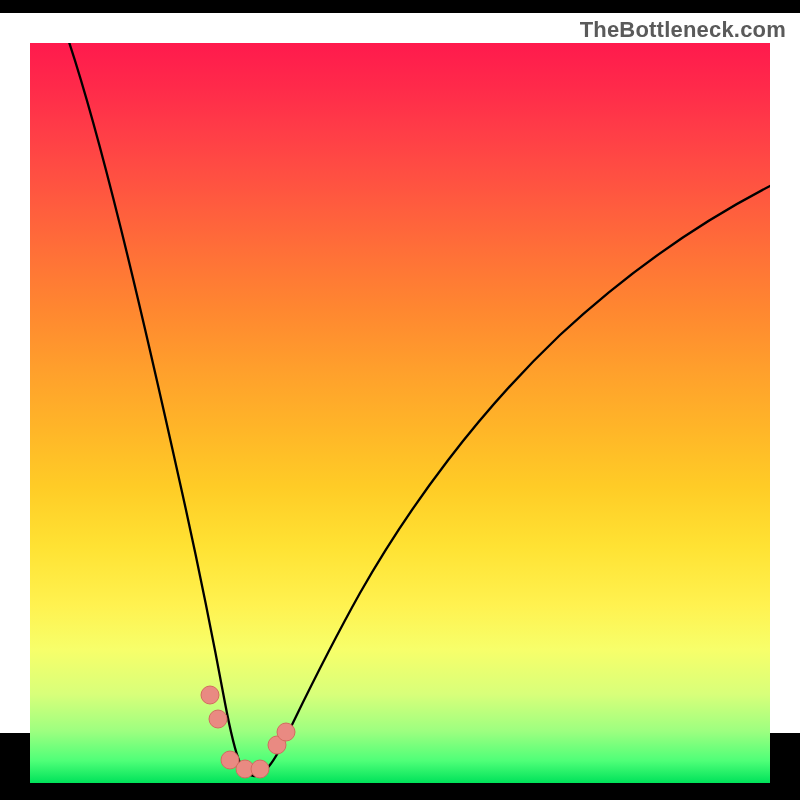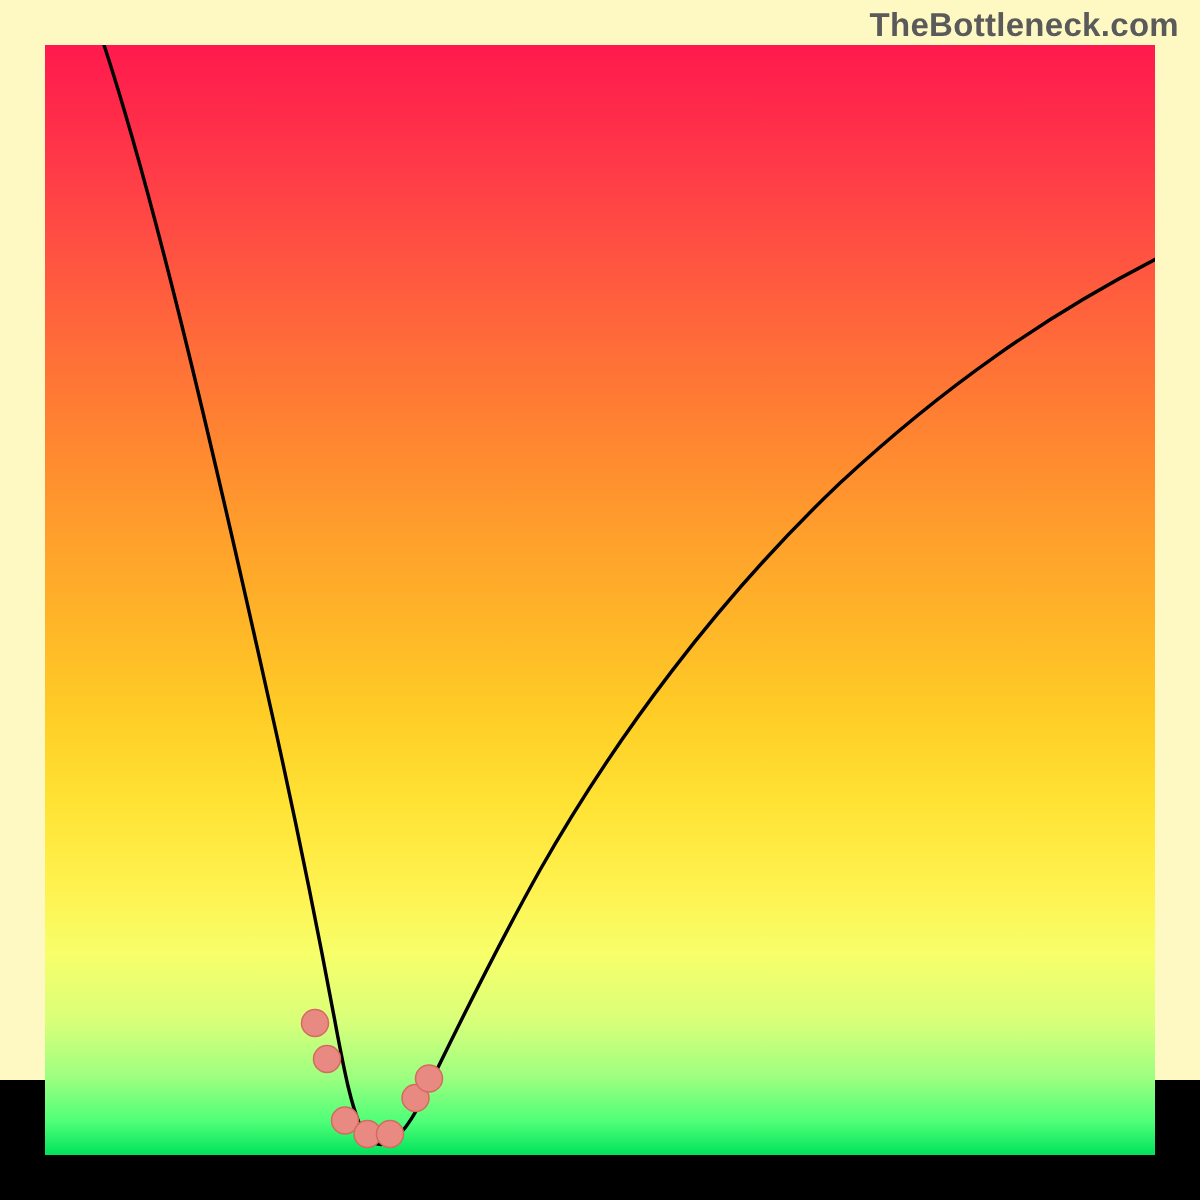--- a/index.html
+++ b/index.html
@@ -6,25 +6,25 @@
     margin: 0;
     padding: 0;
     width: 800px;
     height: 800px;
     background: #000;
     overflow: hidden;
     font-family: Arial, Helvetica, sans-serif;
   }
   .frame {
     position: absolute;
-    top: 0;
+    top: 13px;
     left: 0;
     width: 800px;
     height: 720px;
-    background: #fef9c3;
+    background: #ffffff;
   }
   .plot {
     position: absolute;
     top: 30px;
     left: 30px;
     width: 740px;
     height: 740px;
     overflow: hidden;
   }
   .gradient {

